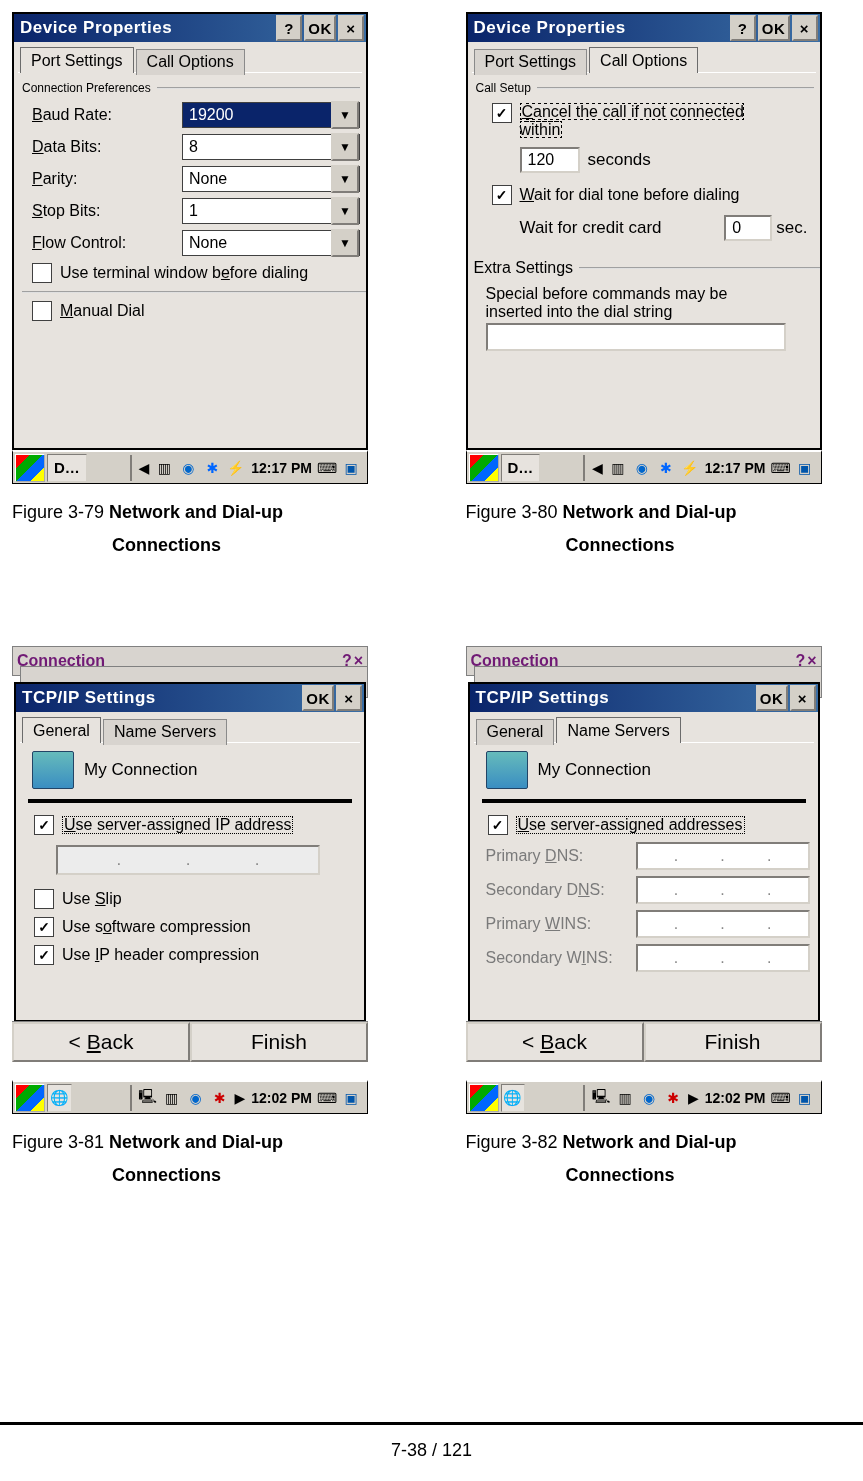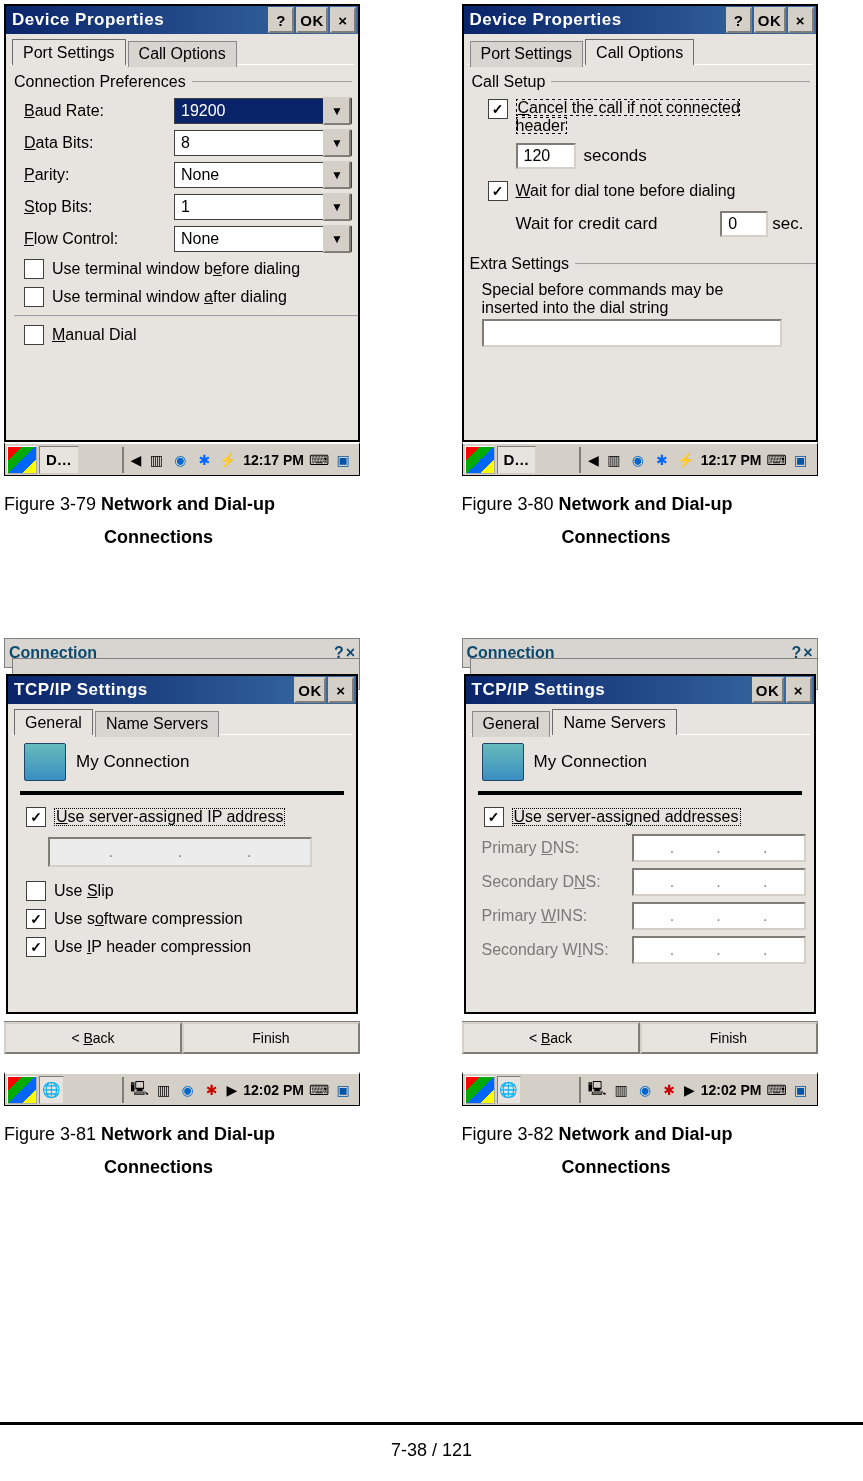--- a/index.html
+++ b/index.html
@@ -6,21 +6,22 @@
     margin:0;
     background:#fff;
     font-family:"Tahoma","Arial",sans-serif;
     font-size:17px;
     color:#000;
     width:863px;
     height:1481px;
     position:relative;
   }
   .page{
-    padding:4px 4px 0 4px;
+    padding:12px 4px 0 4px;
+    margin-left:8px;
   }
   .grid{
     display:grid;
     grid-template-columns:1fr 1fr;
     column-gap:60px;
     row-gap:90px;
   }
   .cell{}
   .caption{
     font-family:Arial,Helvetica,sans-serif;
@@ -99,21 +100,21 @@
   }
   .tabline{
     border-top:1px solid #fff;
     height:0;
     margin:0 4px;
   }
   .groupbox{
     margin:2px 6px 0 6px;
   }
   .groupbox .gtitle{
-    font-size:16px;
+    font-size:12px;
     padding:6px 0 4px 2px;
     display:flex;
     align-items:center;
   }
   .groupbox .gtitle .gline{
     flex:1;
     height:2px;
     background:linear-gradient(#808080,#fff);
     margin-left:6px;
   }
@@ -240,21 +241,21 @@
     height:416px;
   }
   .conn-behind{
     position:absolute;top:0;left:0;right:0;
     height:30px;
     border:1px solid #808080;
     background:#d8d4cf;
     display:flex;align-items:center;
     padding:0 4px;
     font-size:16px;font-weight:700;
-    color:#0c4a6e;
+    color:#701a75;
     box-sizing:border-box;
   }
   .conn-behind2{
     position:absolute;top:20px;left:8px;right:0;
     height:30px;
     border:1px solid #808080;
     background:#d8d4cf;
     display:flex;align-items:center;
     padding:0 4px;
     font-size:16px;font-weight:700;
@@ -303,21 +304,21 @@
   .dnsrow .ipseg{margin:0;width:170px;height:24px;}
   .wizard-btns{
     display:flex;
     border-top:1px solid #808080;
     margin-top:4px;
   }
   .wbtn{
     flex:1;
     padding:6px;
     text-align:center;
-    font-size:14px;
+    font-size:21px;
     border:2px outset #d4d0c8;
     background:#e7e3de;
   }
   
   .footer-line{
     position:absolute;
     left:0;right:0;
     bottom:56px;
     height:3px;
     background:#000;
@@ -391,24 +392,20 @@
           <div class="combo">
             <span class="cval">None</span>
             <div class="carrow">▼</div>
           </div>
         </div>
       </div>
 
       <div class="chk">
         <span class="chkbox"></span>
         <span>Use terminal window b<span class="underline">e</span>fore dialing</span>
-      </div>
-      <div class="chk">
-        <span class="chkbox"></span>
-        <span>Use terminal window <span class="underline">a</span>fter dialing</span>
       </div>
       <div class="grouptitle-inline" style="padding-top:4px;">
               <span class="gline" style="margin-left:2px;"></span>
             </div>
       <div class="chk">
         <span class="chkbox"></span>
         <span><span class="underline">M</span>anual Dial</span>
       </div>
     </div>
   </div>
@@ -449,21 +446,21 @@
       <div class="tabline"></div>
       <div class="groupbox">
         <div class="gtitle">
                 <span>Call Setup</span>
                 <span class="gline"></span>
               </div>
 
         <div class="chk" style="align-items:flex-start;">
           <span class="chkbox">✓</span>
           <span>
-            <span class="dotted-focus"><span class="underline">C</span>ancel the call if not connected<br><span>header</span></span>
+            <span class="dotted-focus"><span class="underline">C</span>ancel the call if not connected<br><span>within</span></span>
           </span>
         </div>
         <div style="padding:4px 0 8px 46px;display:flex;align-items:center;">
           <span class="txtbox smallbox">120</span>
           <span style="margin-left:8px;">seconds</span>
         </div>
 
         <div class="chk">
           <span class="chkbox">✓</span>
           <span><span class="underline">W</span>ait for dial tone before dialing</span>

